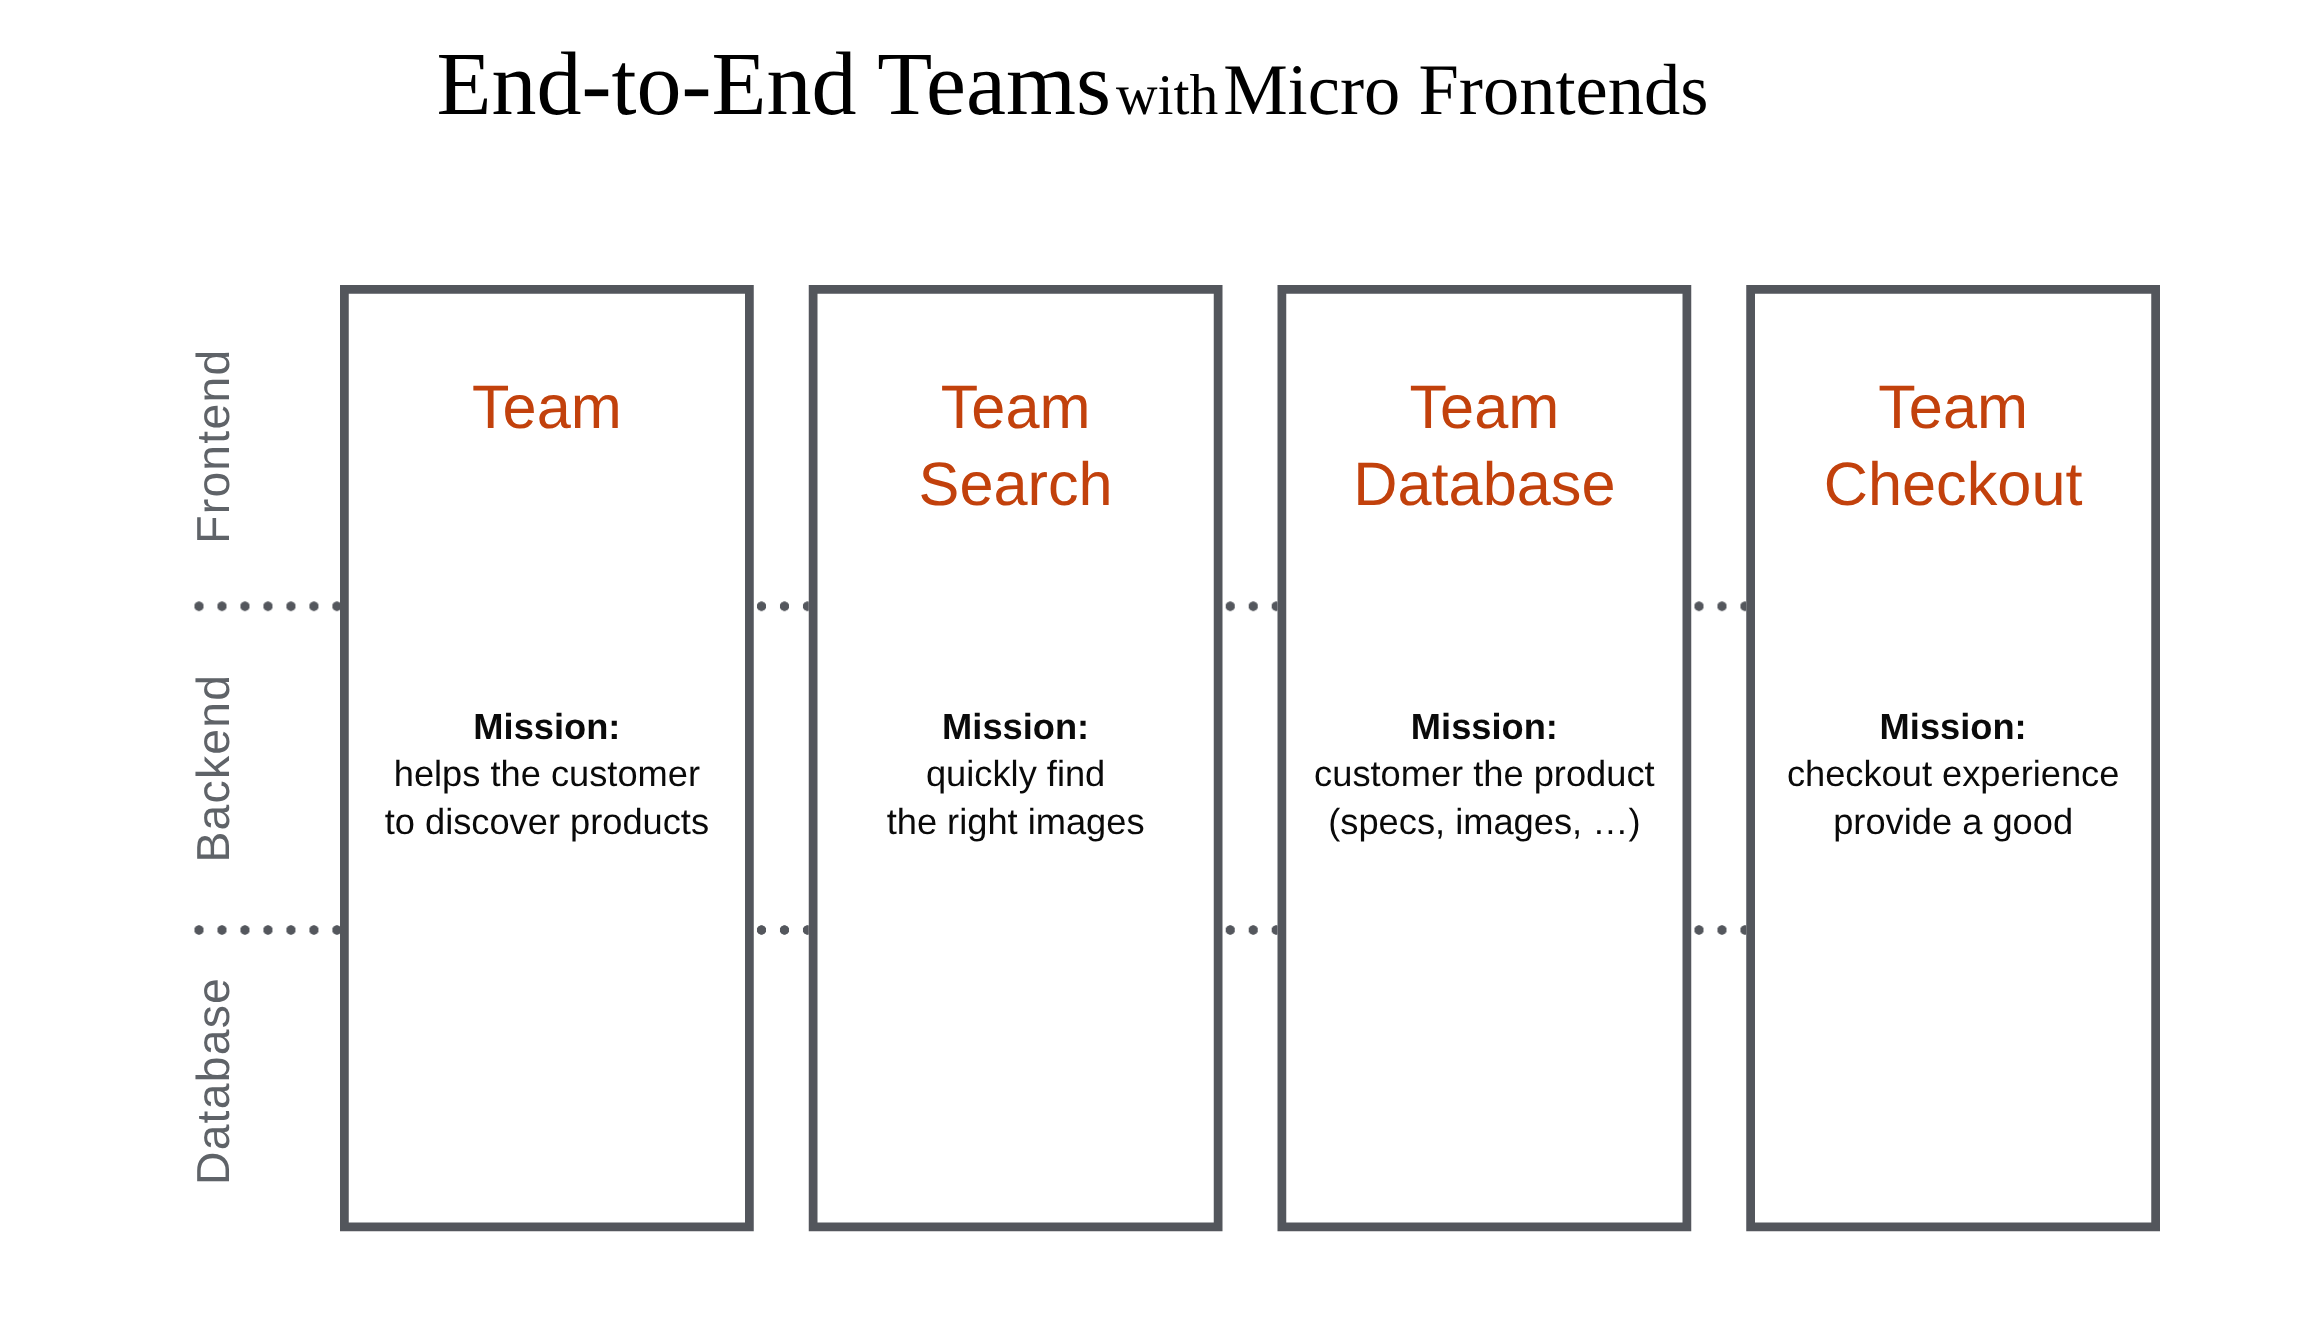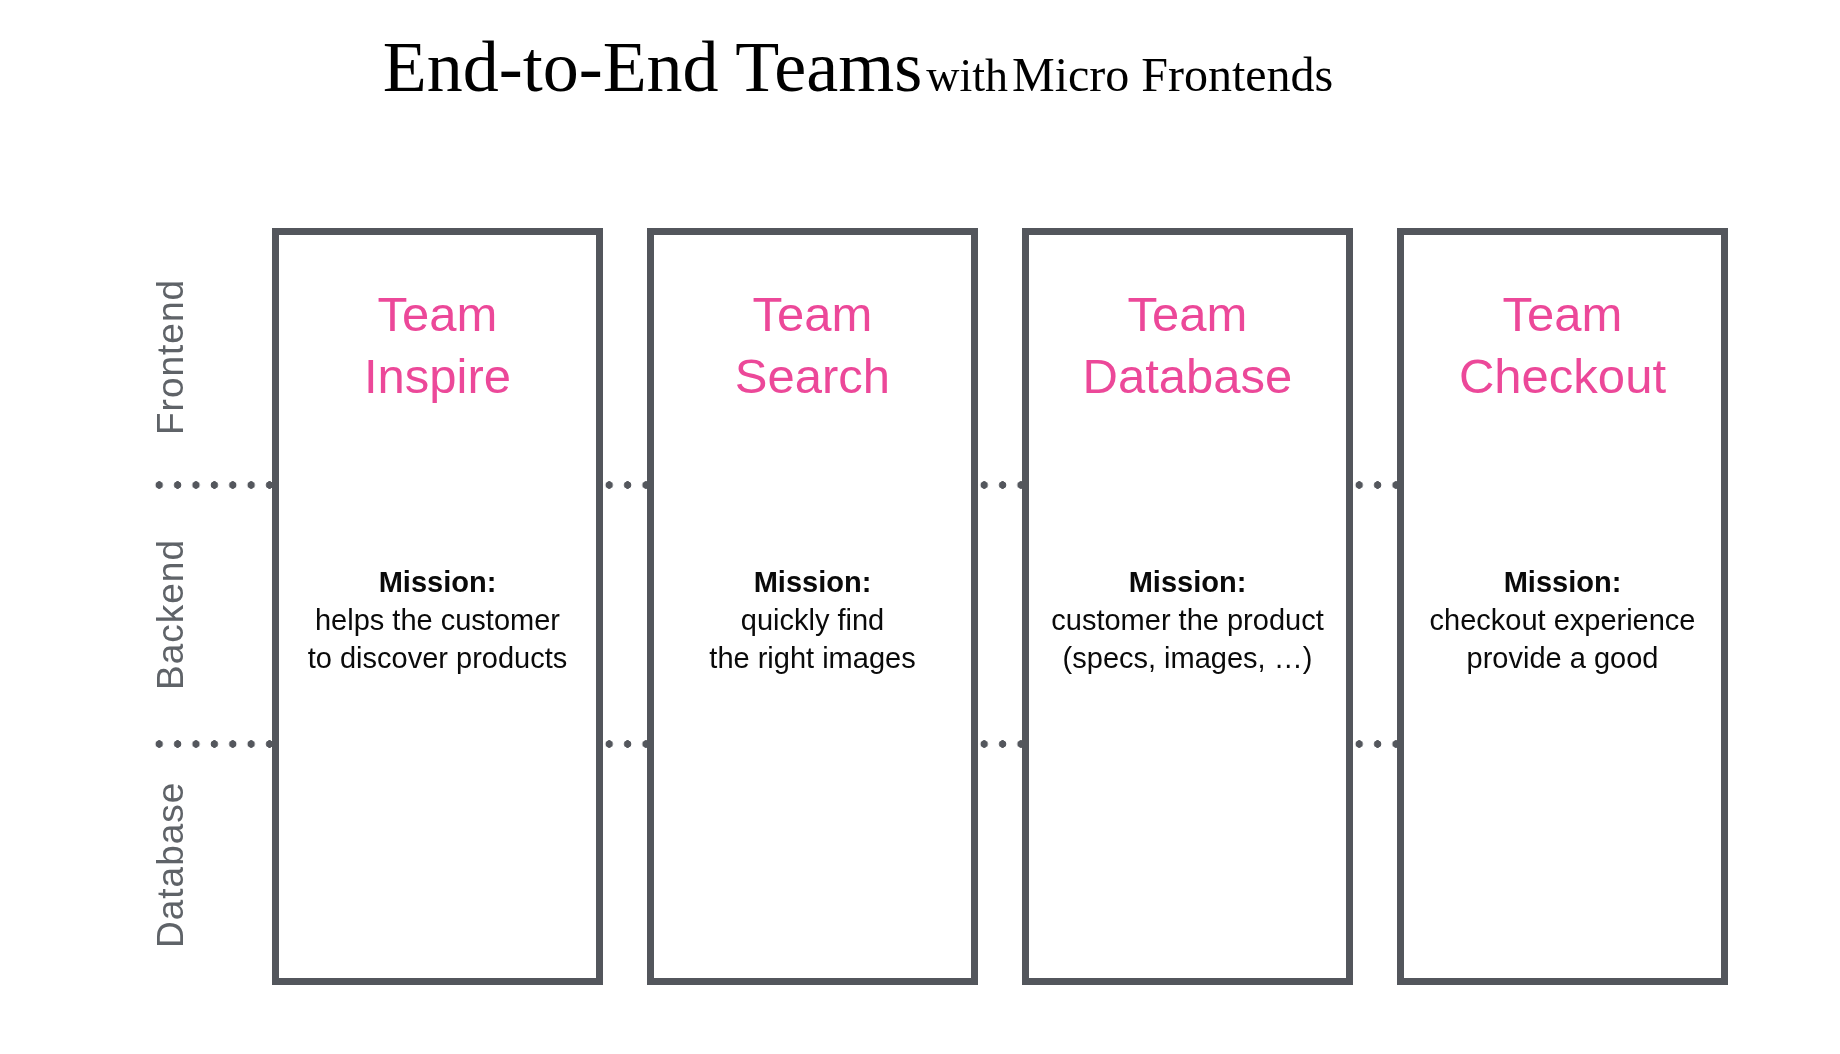--- a/index.html
+++ b/index.html
@@ -21,21 +21,21 @@
     top: 26px;
     left: 0;
     width: 1716px;
     text-align: center;
     color: #000000;
     font-family: cursive;
     white-space: nowrap;
   }
   .title .t-large  { font-size: 72px; margin-top: 20px; }
   .title .t-small  { font-size: 46px; }
-  .title .t-large2 { font-size: 48px; }
+  .title .t-large2 { font-size: 58px; }
 
   
   .layer-label {
     position: absolute;
     left: 149px;
     width: 44px;
     display: flex;
     align-items: center;
     justify-content: center;
     writing-mode: vertical-rl;
@@ -72,25 +72,25 @@
     box-sizing: border-box;
     border: 7px solid #53565c;
     background: #ffffff;
   }
   .card-1 { left: 272px; }
   .card-2 { left: 647px; }
   .card-3 { left: 1022px; }
   .card-4 { left: 1397px; }
 
   .team-name {
-    margin-top: 48px;
+    margin-top: 60px;
     text-align: center;
     font-size: 49px;
     line-height: 62px;
-    color: #ec4899;
+    color: #c2410c;
   }
 
   .mission {
     position: absolute;
     top: 328px;
     left: 0;
     right: 0;
     text-align: center;
     font-size: 29px;
     line-height: 38px;
@@ -117,21 +117,20 @@
 <div class="dots dots-row1 dots-gap3"></div>
 
 <div class="dots dots-row2 dots-left"></div>
 <div class="dots dots-row2 dots-gap1"></div>
 <div class="dots dots-row2 dots-gap2"></div>
 <div class="dots dots-row2 dots-gap3"></div>
 
 <div class="team-card card-1">
   <div class="team-name">
     <div>Team</div>
-    <div>Inspire</div>
   </div>
   <div class="mission">
     <div class="mission-label">Mission:</div>
     <div>helps the customer</div>
     <div>to discover products</div>
   </div>
 </div>
 
 <div class="team-card card-2">
   <div class="team-name">

